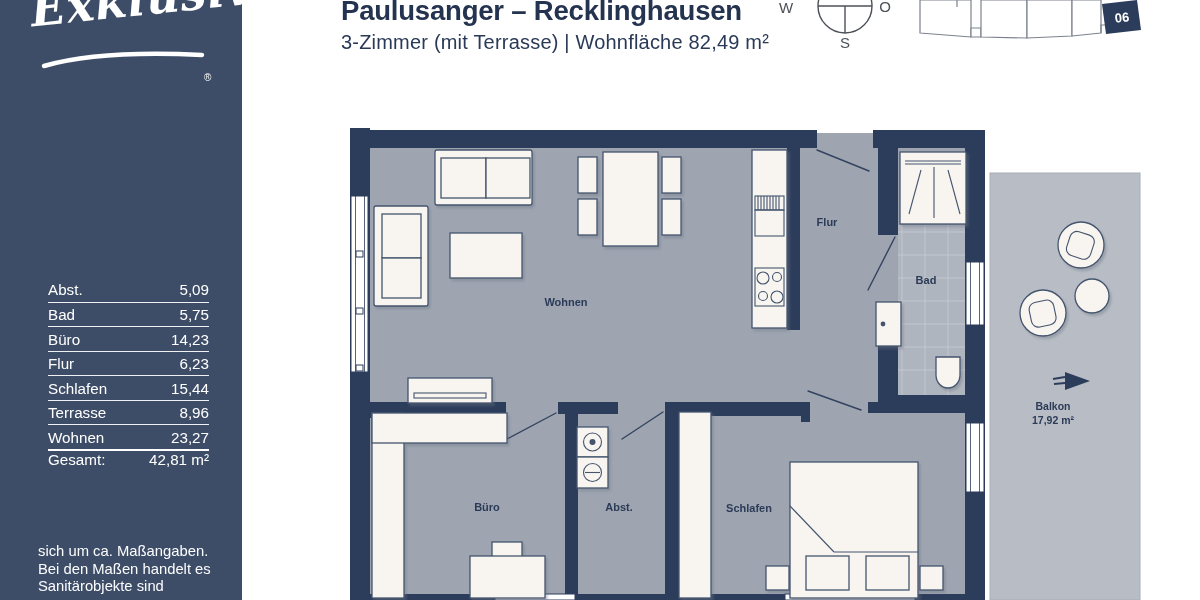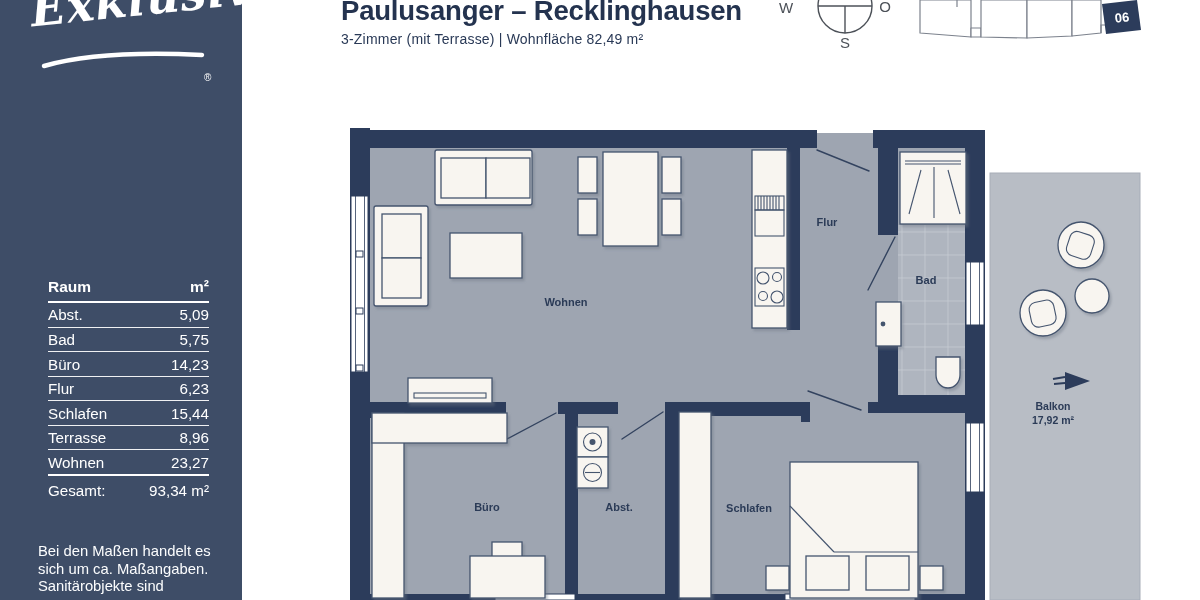--- a/index.html
+++ b/index.html
@@ -14,28 +14,28 @@
     position:absolute;left:30px;top:2px;font-family:"DejaVu Serif", serif;
     font-style:italic;font-weight:bold;font-size:46px;transform:rotate(-6deg);letter-spacing:1px;
   }
   .logo-swoosh{position:absolute;left:40px;top:76px;}
   .logo-reg{position:absolute;left:204px;top:102px;font-size:10px;font-family:"Liberation Sans",sans-serif;font-style:normal;}
   .room-table{position:absolute;left:48px;top:278px;width:161px;}
   .tr{display:flex;justify-content:space-between;align-items:baseline;}
   .tr.head{font-weight:bold;font-size:15.5px;padding-bottom:5px;border-bottom:2.5px solid #fff;}
   .tr.row{font-size:15.2px;padding:3.4px 0 3.2px 0;border-bottom:1.2px solid rgba(255,255,255,.92);}
   .tr.row.last{border-bottom:2.5px solid #fff;}
-  .tr.total{font-size:15.2px;padding-top:6px;}
+  .tr.total{font-size:15.2px;padding-top:0;}
   .cell-r{text-align:right;}
   .disclaimer{position:absolute;left:38px;top:543px;width:200px;font-size:14.8px;line-height:17.7px;color:#fcfdfe;}
   .disclaimer div{white-space:nowrap;}
   
   .header{position:absolute;left:341px;top:-4px;color:#24334F;}
   .title{font-size:27.5px;font-weight:800;letter-spacing:-0.2px;line-height:30px;}
-  .subtitle{font-size:14px;font-weight:400;color:#293956;margin-top:5px;letter-spacing:0.2px;}
+  .subtitle{font-size:20px;font-weight:400;color:#293956;margin-top:5px;letter-spacing:0.2px;}
   
   .wall{fill:#2C3C5B;}
   .furn{fill:#F8F5F0;stroke:#44546E;stroke-width:1.3;}
   .fline{stroke:#44546E;stroke-width:1.1;fill:none;}
   .door{stroke:#33435F;stroke-width:1.4;fill:none;stroke-linecap:round;}
   .winframe{fill:#ffffff;stroke:#2C3C5B;stroke-width:1;}
   .winline{stroke:#2C3C5B;stroke-width:0.8;fill:none;}
   .tileline{stroke:#C6CBD3;stroke-width:0.8;}
   .rlabel{font-family:"Liberation Sans",sans-serif;font-size:11px;font-weight:bold;fill:#2B3B57;}
   .blabel{font-family:"Liberation Sans",sans-serif;font-size:10.5px;font-weight:600;fill:#2B3B57;}
@@ -50,24 +50,20 @@
 <aside class="sidebar">
   <div class="logo">
     <div class="logo-word">Exklusiv</div>
     <svg class="logo-swoosh" width="170" height="26" viewBox="0 0 170 26">
       <path d="M4,20 Q60,4 162,9" stroke="#ffffff" stroke-width="4.5" fill="none" stroke-linecap="round"></path>
     </svg>
     <div class="logo-reg">®</div>
   </div>
 
   <div class="room-table">
-    <div class="tr head">
-      <span>Raum</span>
-      <span class="cell-r">m²</span>
-    </div>
     <div class="tr row">
       <span>Abst.</span>
       <span class="cell-r">5,09</span>
     </div>
     <div class="tr row">
       <span>Bad</span>
       <span class="cell-r">5,75</span>
     </div>
     <div class="tr row">
       <span>Büro</span>
@@ -84,27 +80,27 @@
     <div class="tr row">
       <span>Terrasse</span>
       <span class="cell-r">8,96</span>
     </div>
     <div class="tr row last">
       <span>Wohnen</span>
       <span class="cell-r">23,27</span>
     </div>
     <div class="tr total">
       <span>Gesamt:</span>
-      <span class="cell-r">93,34 m²</span>
+      <span class="cell-r">42,81 m²</span>
     </div>
   </div>
 
   <div class="disclaimer">
+    <div>sich um ca. Maßangaben.</div>
     <div>Bei den Maßen handelt es</div>
-    <div>sich um ca. Maßangaben.</div>
     <div>Sanitärobjekte sind</div>
   </div>
 </aside>
 
 <div class="header">
   <div class="title">Paulusanger – Recklinghausen</div>
   <div class="subtitle">3-Zimmer (mit Terrasse) | Wohnfläche 82,49 m²</div>
 </div>
 
 <svg style="position:absolute;left:775px;top:0px;" width="130" height="55" viewBox="0 0 130 55">

